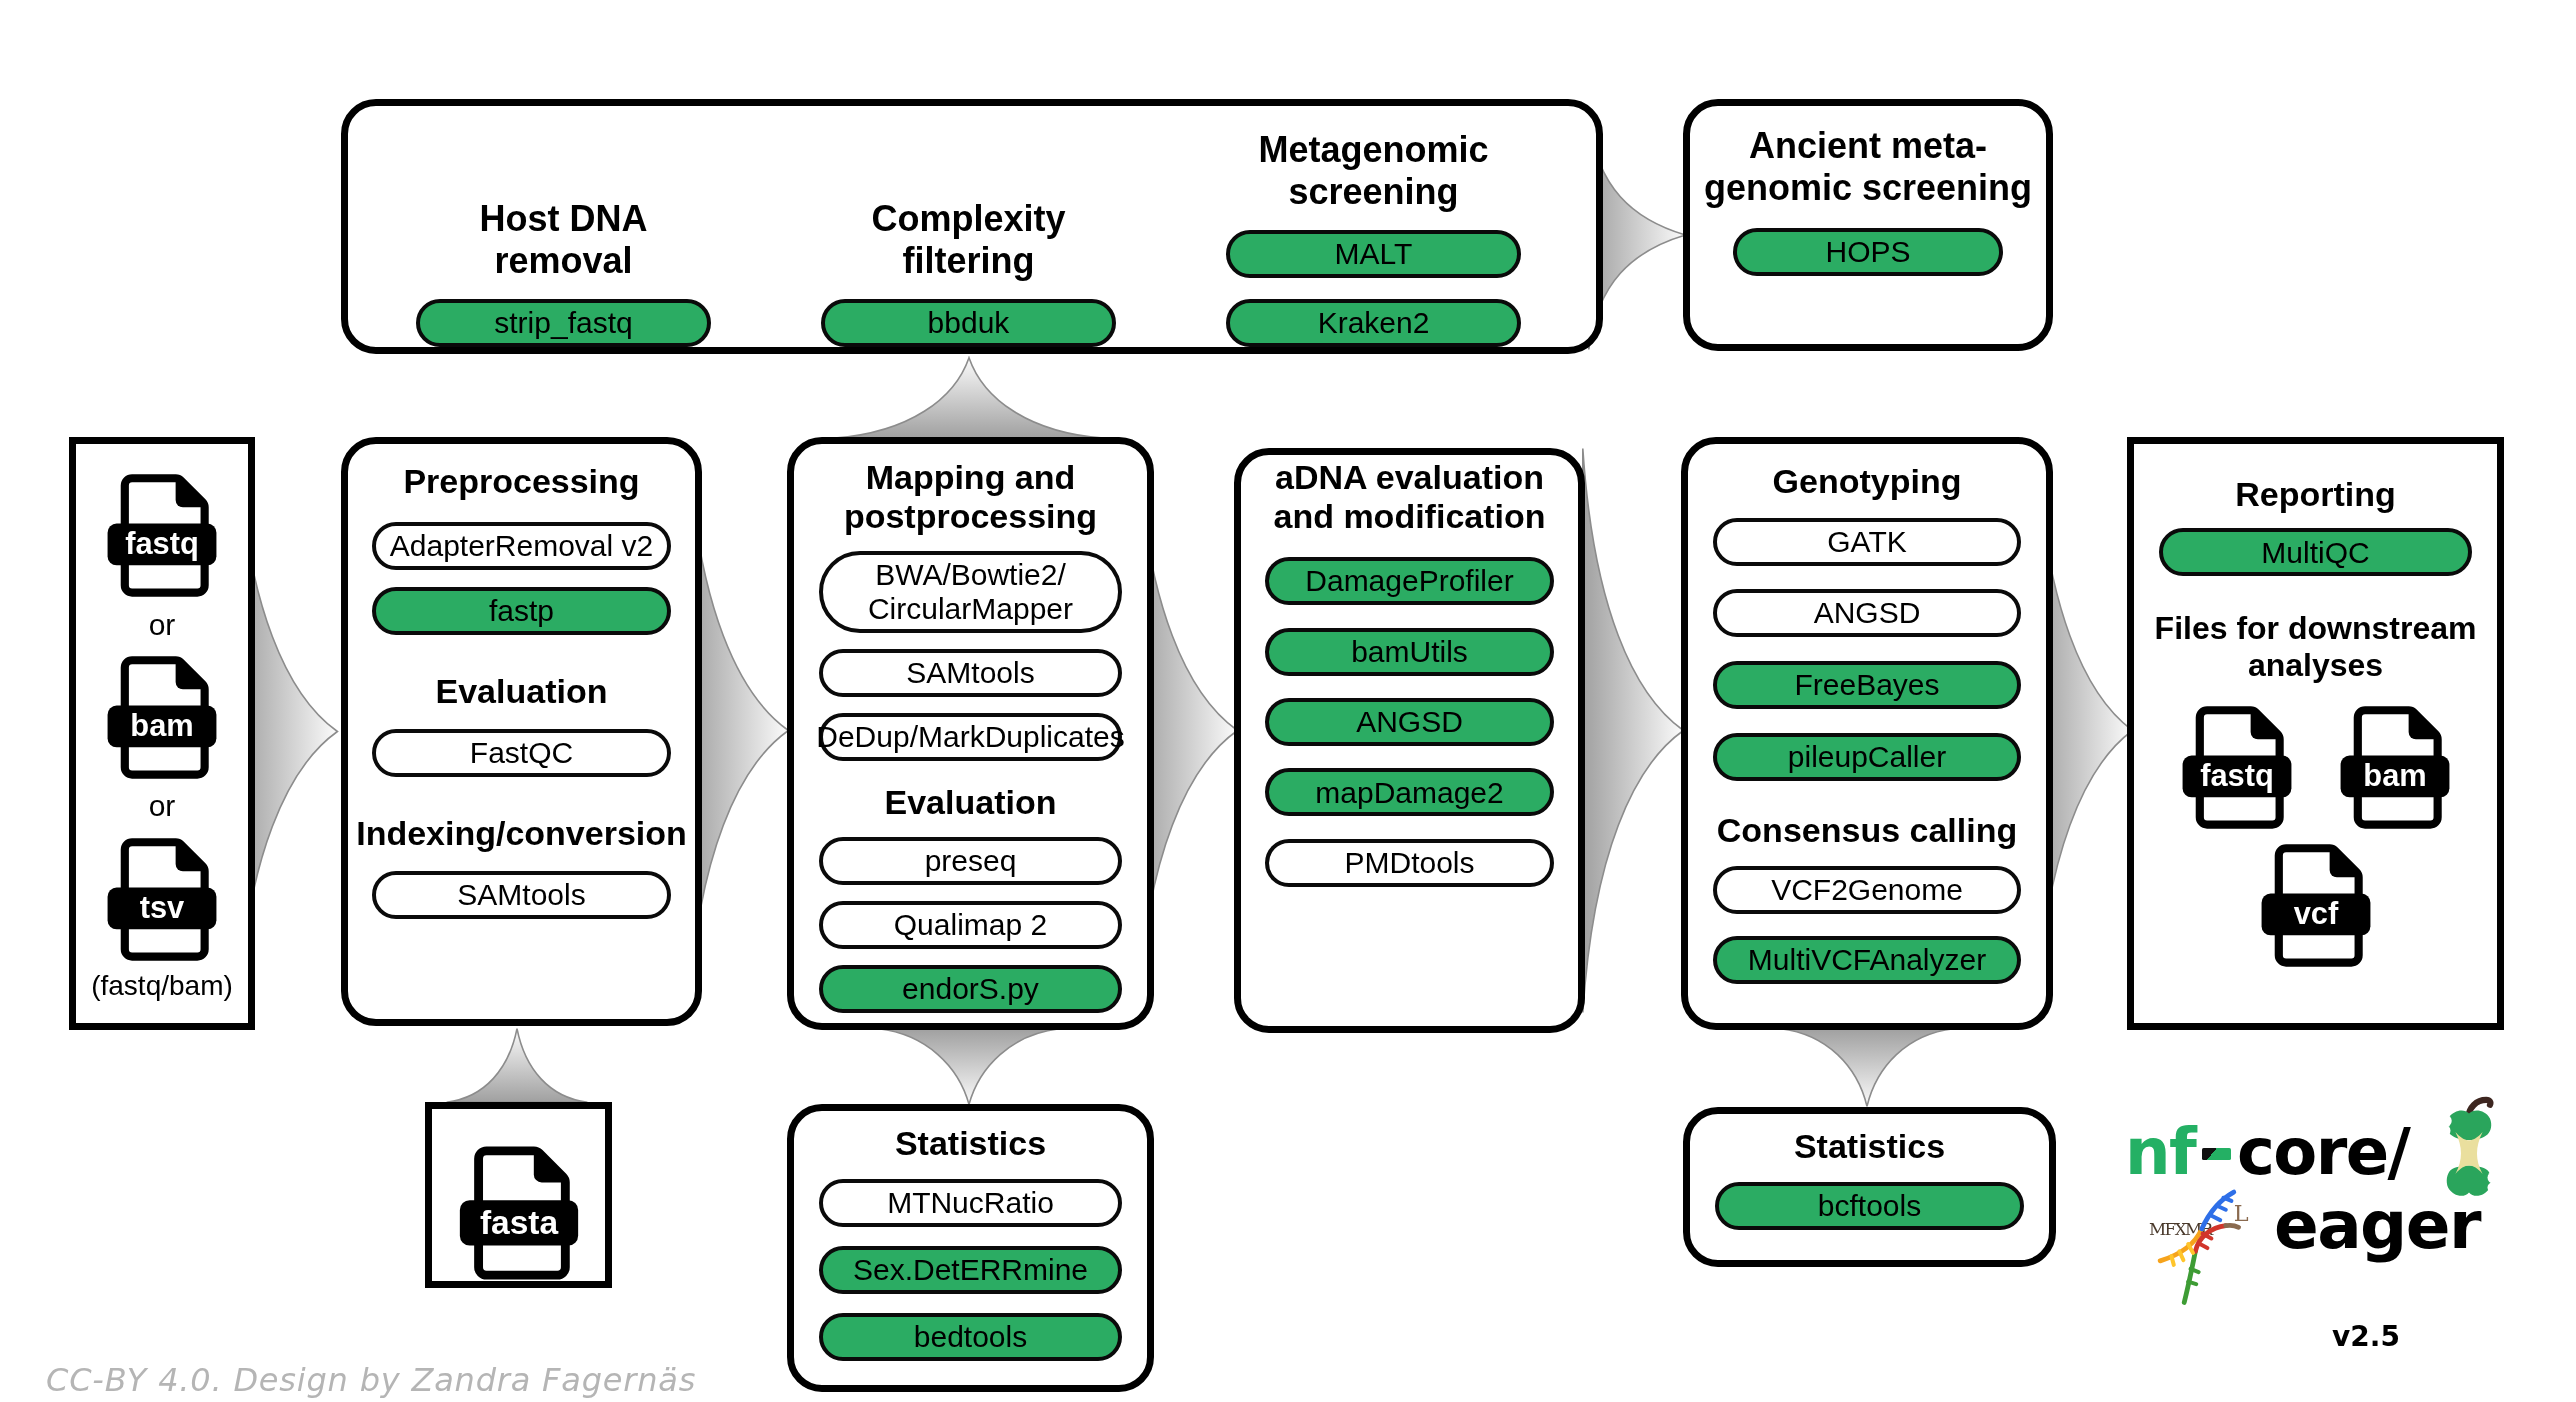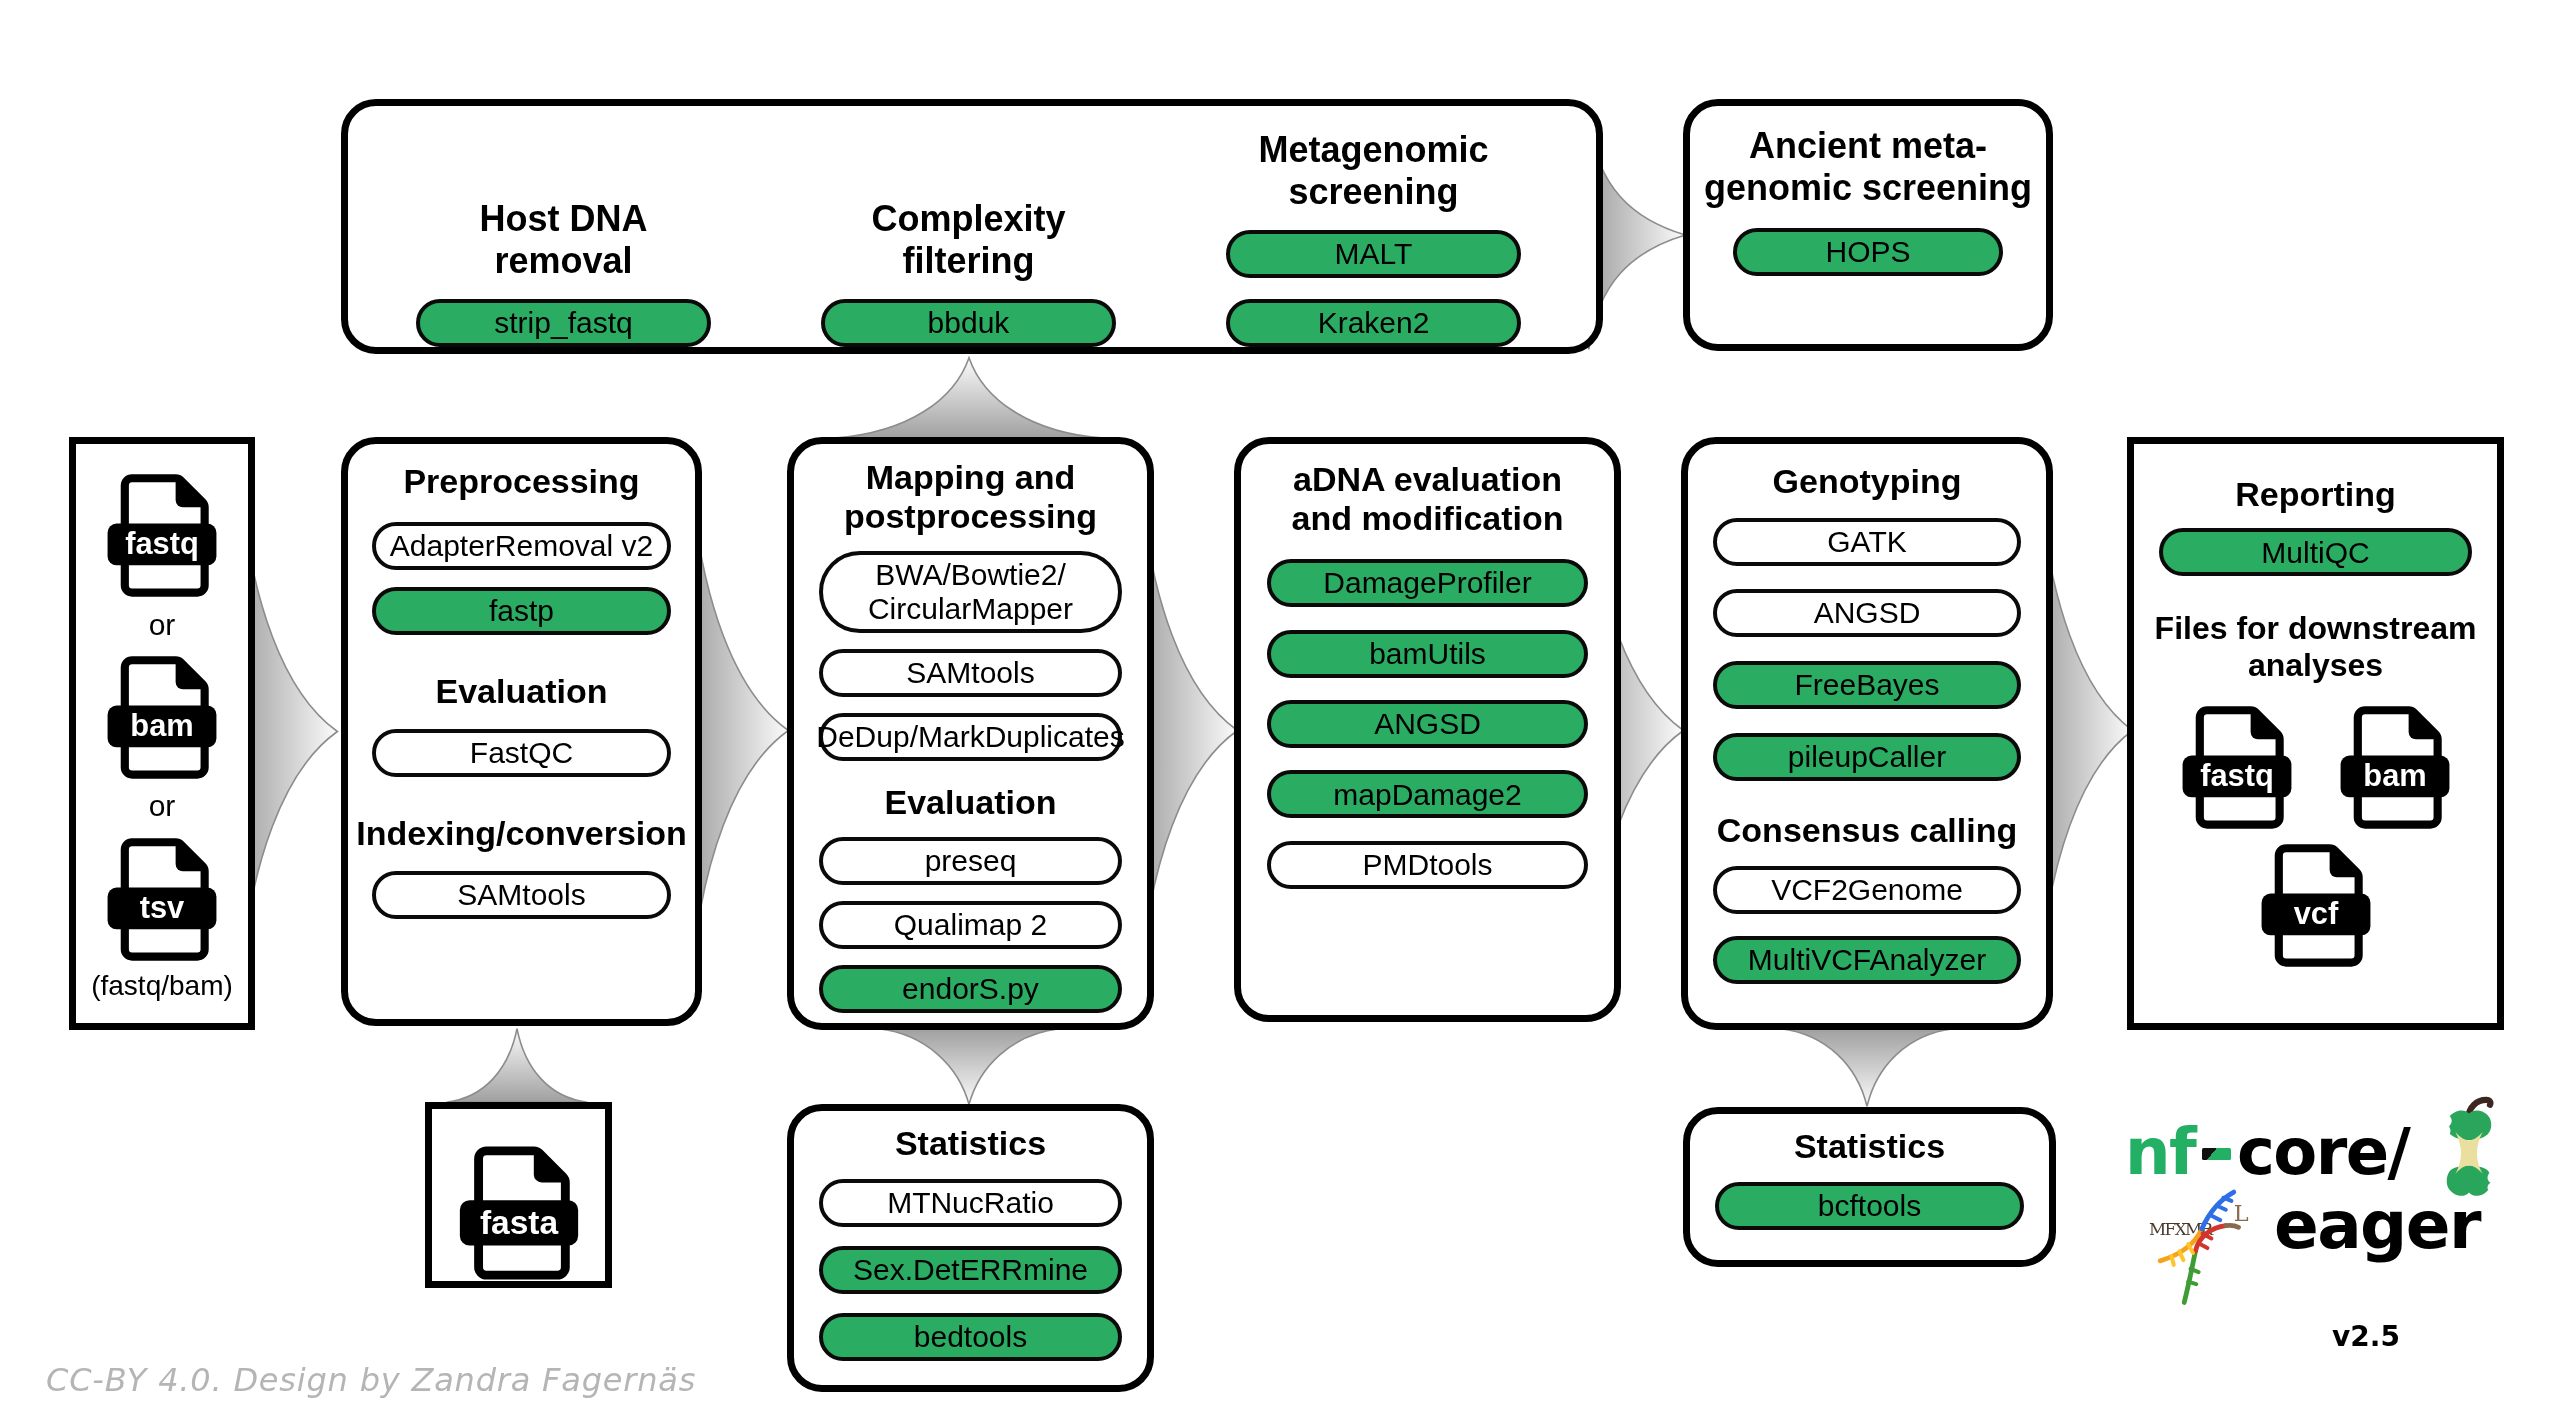--- a/index.html
+++ b/index.html
@@ -163,21 +163,21 @@
     <div class="pill tall mt18"><span>BWA/Bowtie2/
 CircularMapper</span></div>
     <div class="pill mt20"><span>SAMtools</span></div>
     <div class="pill mt20"><span>DeDup/MarkDuplicates</span></div>
     <div class="h2 mt28">Evaluation</div>
     <div class="pill mt18"><span>preseq</span></div>
     <div class="pill mt20"><span>Qualimap 2</span></div>
     <div class="pill green mt20"><span>endorS.py</span></div>
   </div>
 
-  <div class="box rounded" style="left:1234px;top:437px;width:387px;height:585px;padding-top:16px">
+  <div class="box rounded" style="left:1234px;top:448px;width:351px;height:585px;padding-top:3px">
     <div class="h2">aDNA evaluation
 and modification</div>
     <div class="pill green mt26"><span>DamageProfiler</span></div>
     <div class="pill green mt28"><span>bamUtils</span></div>
     <div class="pill green mt28"><span>ANGSD</span></div>
     <div class="pill green mt28"><span>mapDamage2</span></div>
     <div class="pill mt28"><span>PMDtools</span></div>
   </div>
 
   <div class="box rounded" style="left:1681px;top:437px;width:372px;height:593px;padding-top:17.6px">

